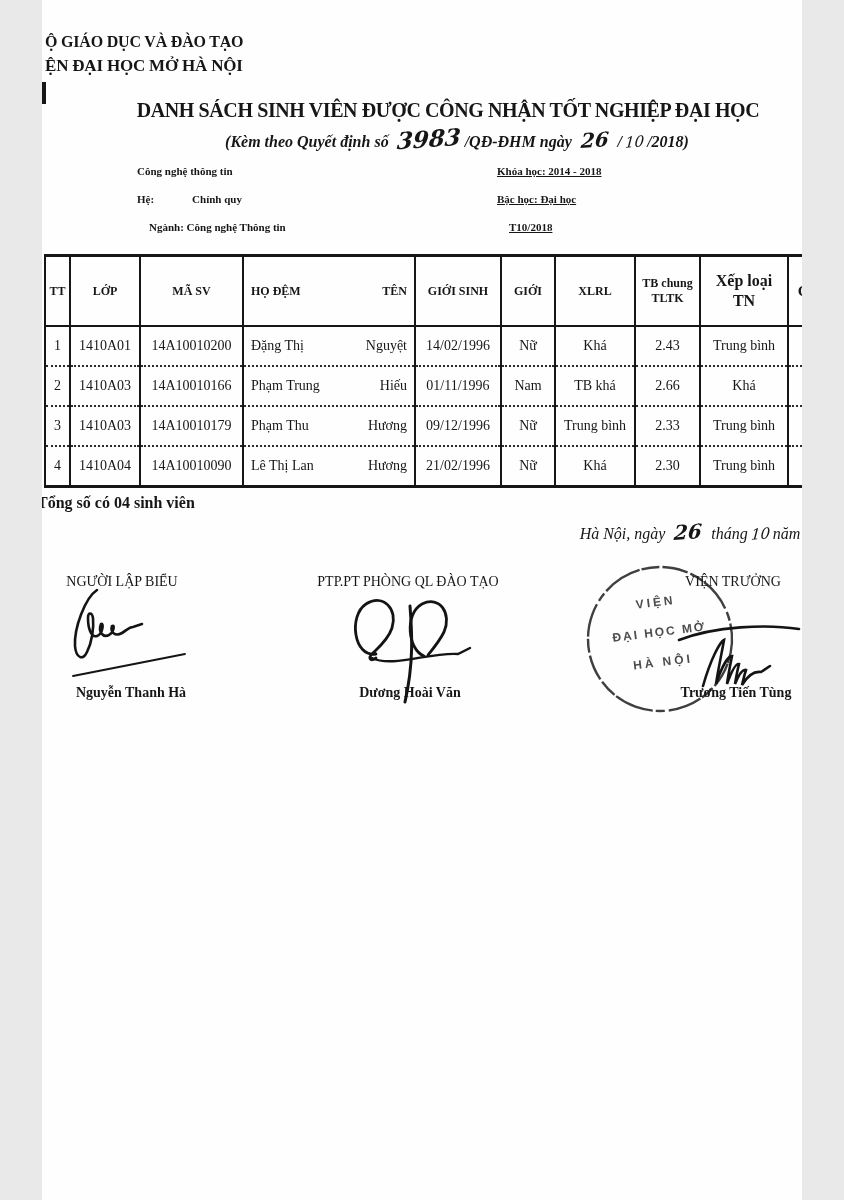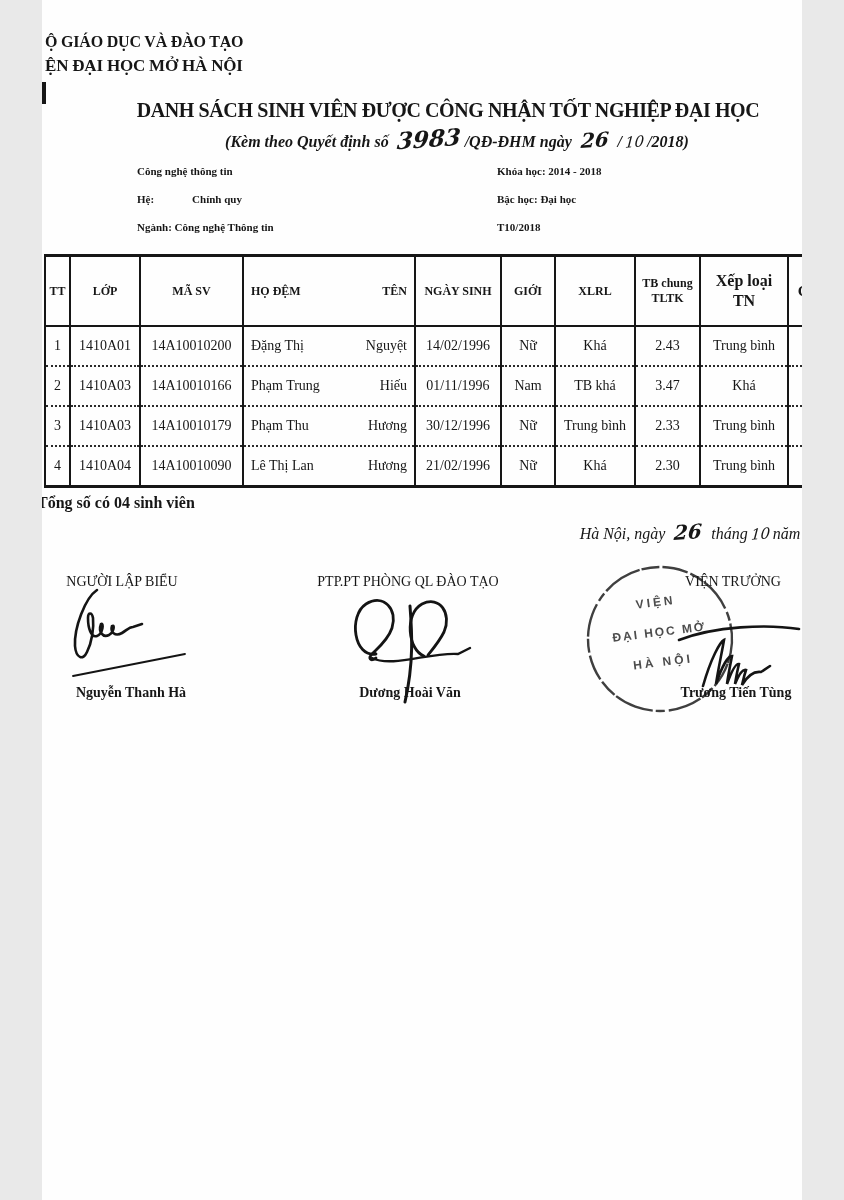--- a/index.html
+++ b/index.html
@@ -18,22 +18,22 @@
   .doc-title{left:0;top:99px;width:812px;text-align:center;font-size:20px;font-weight:bold;letter-spacing:-0.4px;}
   .doc-subtitle{left:0;top:127px;width:830px;text-align:center;font-size:16px;font-weight:bold;font-style:italic;}
   .hw{font-family:"DejaVu Serif",serif;font-style:italic;font-weight:bold;display:inline-block;
       transform:rotate(-4deg) skewX(-8deg);line-height:1;}
   .hw-lg{font-size:23px;margin:0 4px;}
   .hw-md{font-size:20px;margin:0 5px;}
   .hw-sm{font-size:15px;font-weight:normal;margin:0 3px;}
 
   
   .prog{font-size:11px;font-weight:bold;}
-  .p-r1{top:165px;} .p-r2{top:193px;} .p-r3{top:221px;}
-  .p-c1{left:95px;} .p-c2{left:455px;}
+  .p-r1{top:165px;} .p-r2{top:193px;} .p-r3{top:221px;margin-left:12px;}
+  .p-c1{left:95px;} .p-c2{left:455px;text-decoration:underline;}
   .he-val{margin-left:38px;}
 
   
   .grad-table{position:absolute;left:2px;top:254px;width:814px;border-collapse:collapse;table-layout:fixed;
               border:2px solid #161616;border-top-width:3px;border-bottom-width:3px;}
   .grad-table th,.grad-table td{border-left:2px solid #161616;border-right:2px solid #161616;
               padding:0 3px;overflow:hidden;}
   .grad-table th{border-bottom:2px solid #161616;height:68px;font-size:12px;font-weight:bold;line-height:1.25;}
   .grad-table td{border-bottom:2px dotted #2a2a2a;height:38px;font-size:14px;text-align:center;}
   .grad-table th:nth-child(9){font-size:16px;}
@@ -104,21 +104,21 @@
       <tr>
         <th>TT</th>
         <th>LỚP</th>
         <th>MÃ SV</th>
         <th>
           <div class="name-flex">
               <span>HỌ ĐỆM</span>
               <span>TÊN</span>
             </div>
         </th>
-        <th>NGÀY SINH</th>
+        <th>GIỚI SINH</th>
         <th>GIỚI</th>
         <th>XLRL</th>
         <th>TB chung TLTK</th>
         <th>Xếp loại TN</th>
         <th>Ghi chú</th>
       </tr>
     </thead>
     <tbody>
       <tr>
         <td>1</td>
@@ -143,35 +143,35 @@
         <td>14A10010166</td>
         <td>
             <div class="name-flex">
               <span>Phạm Trung</span>
               <span>Hiếu</span>
             </div>
           </td>
         <td>01/11/1996</td>
         <td>Nam</td>
         <td>TB khá</td>
-        <td>3.47</td>
+        <td>2.66</td>
         <td>Khá</td>
         <td></td>
       </tr>
       <tr>
         <td>3</td>
         <td>1410A03</td>
         <td>14A10010179</td>
         <td>
             <div class="name-flex">
               <span>Phạm Thu</span>
               <span>Hương</span>
             </div>
           </td>
-        <td>30/12/1996</td>
+        <td>09/12/1996</td>
         <td>Nữ</td>
         <td>Trung bình</td>
         <td>2.33</td>
         <td>Trung bình</td>
         <td></td>
       </tr>
       <tr>
         <td>4</td>
         <td>1410A04</td>
         <td>14A10010090</td>

